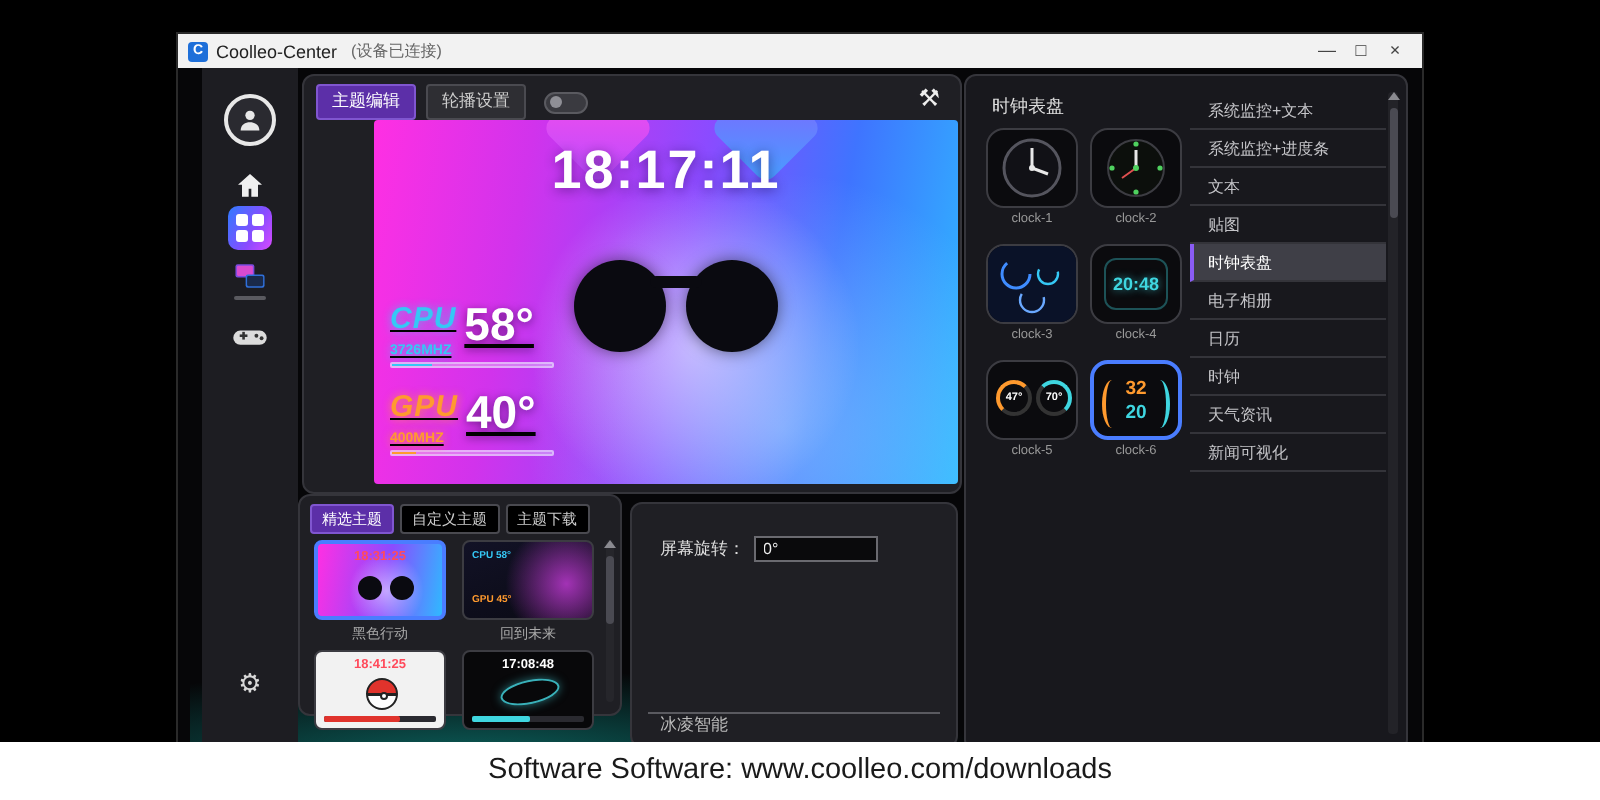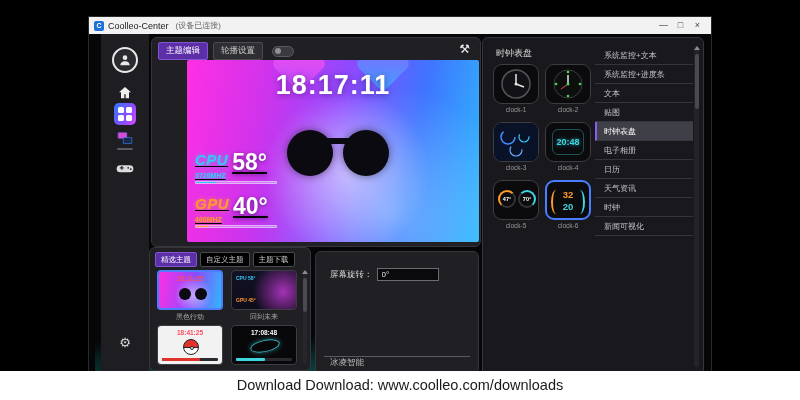--- a/index.html
+++ b/index.html
@@ -83,21 +83,21 @@
   .gpu-c { color:#ff9a2e; text-shadow:0 0 4px rgba(255,154,46,.8); }
   .hw-temp { color:#fff; font-weight:bold; font-size:23px; line-height:21px; margin-left:4px;
     text-shadow:0 1px 4px rgba(0,0,30,.5); }
   .hw-freq { font-size:7px; font-weight:bold; margin-top:-1px; }
   .hw-bar { margin-top:2px; width:82px; height:3px; background:rgba(240,248,255,.35);
     border:1px solid rgba(240,248,255,.45); border-radius:1px; }
   .hw-fill { height:100%; }
   .cpu-fill { background:#35c8f5; } .gpu-fill { background:#ff9a2e; }
 
   
-  .panel-themes { left:60px; top:213px; width:162px; height:124px; }
+  .panel-themes { left:60px; top:213px; width:162px; height:111px; }
   .mini-tabrow { position:absolute; left:5px; top:4px; display:flex; }
   .mini-tab { font-size:7.5px; padding:1.5px 5px; background:#000000; color:#ccc; border:1px solid #4a4a50;
     border-radius:2px; margin-right:3px; white-space:nowrap; }
   .mini-tab.active { background:#5c2fa8; border-color:#8056d0; color:#fff; }
   .thumb { position:absolute; width:66px; height:40px; border-radius:4px; overflow:hidden;
     border:1px solid #3c3c42; background:#101014; }
   .thumb.sel { border:2px solid #4a7dff; }
   .t-r1c1 { left:7px; top:22px; } .t-r1c2 { left:81px; top:22px; }
   .t-r2c1 { left:7px; top:77px; } .t-r2c2 { left:81px; top:77px; }
   .thumb-label { position:absolute; width:66px; text-align:center; font-size:7px; color:#aaa; top:64px; }
@@ -397,27 +397,27 @@
         <div class="clock-label cl-r3 cl-c2">clock-6</div>
 
         <div class="menu">
           <div class="menu-item">系统监控+文本</div>
           <div class="menu-item">系统监控+进度条</div>
           <div class="menu-item">文本</div>
           <div class="menu-item">贴图</div>
           <div class="menu-item active">时钟表盘</div>
           <div class="menu-item">电子相册</div>
           <div class="menu-item">日历</div>
+          <div class="menu-item">时钟</div>
           <div class="menu-item">天气资讯</div>
-          <div class="menu-item">时钟</div>
           <div class="menu-item">新闻可视化</div>
         </div>
         <div class="mscroll">
           <span class="vup" style="left:0;"></span>
           <span class="vthumb"></span>
         </div>
       </div>
 
     </div>
   </div>
 
-  <div class="caption-bar">Download Download: www.coolleo.com/downloads</div>
+  <div class="caption-bar">Software Software: www.coolleo.com/downloads</div>
 </div>
 
 </body></html>

